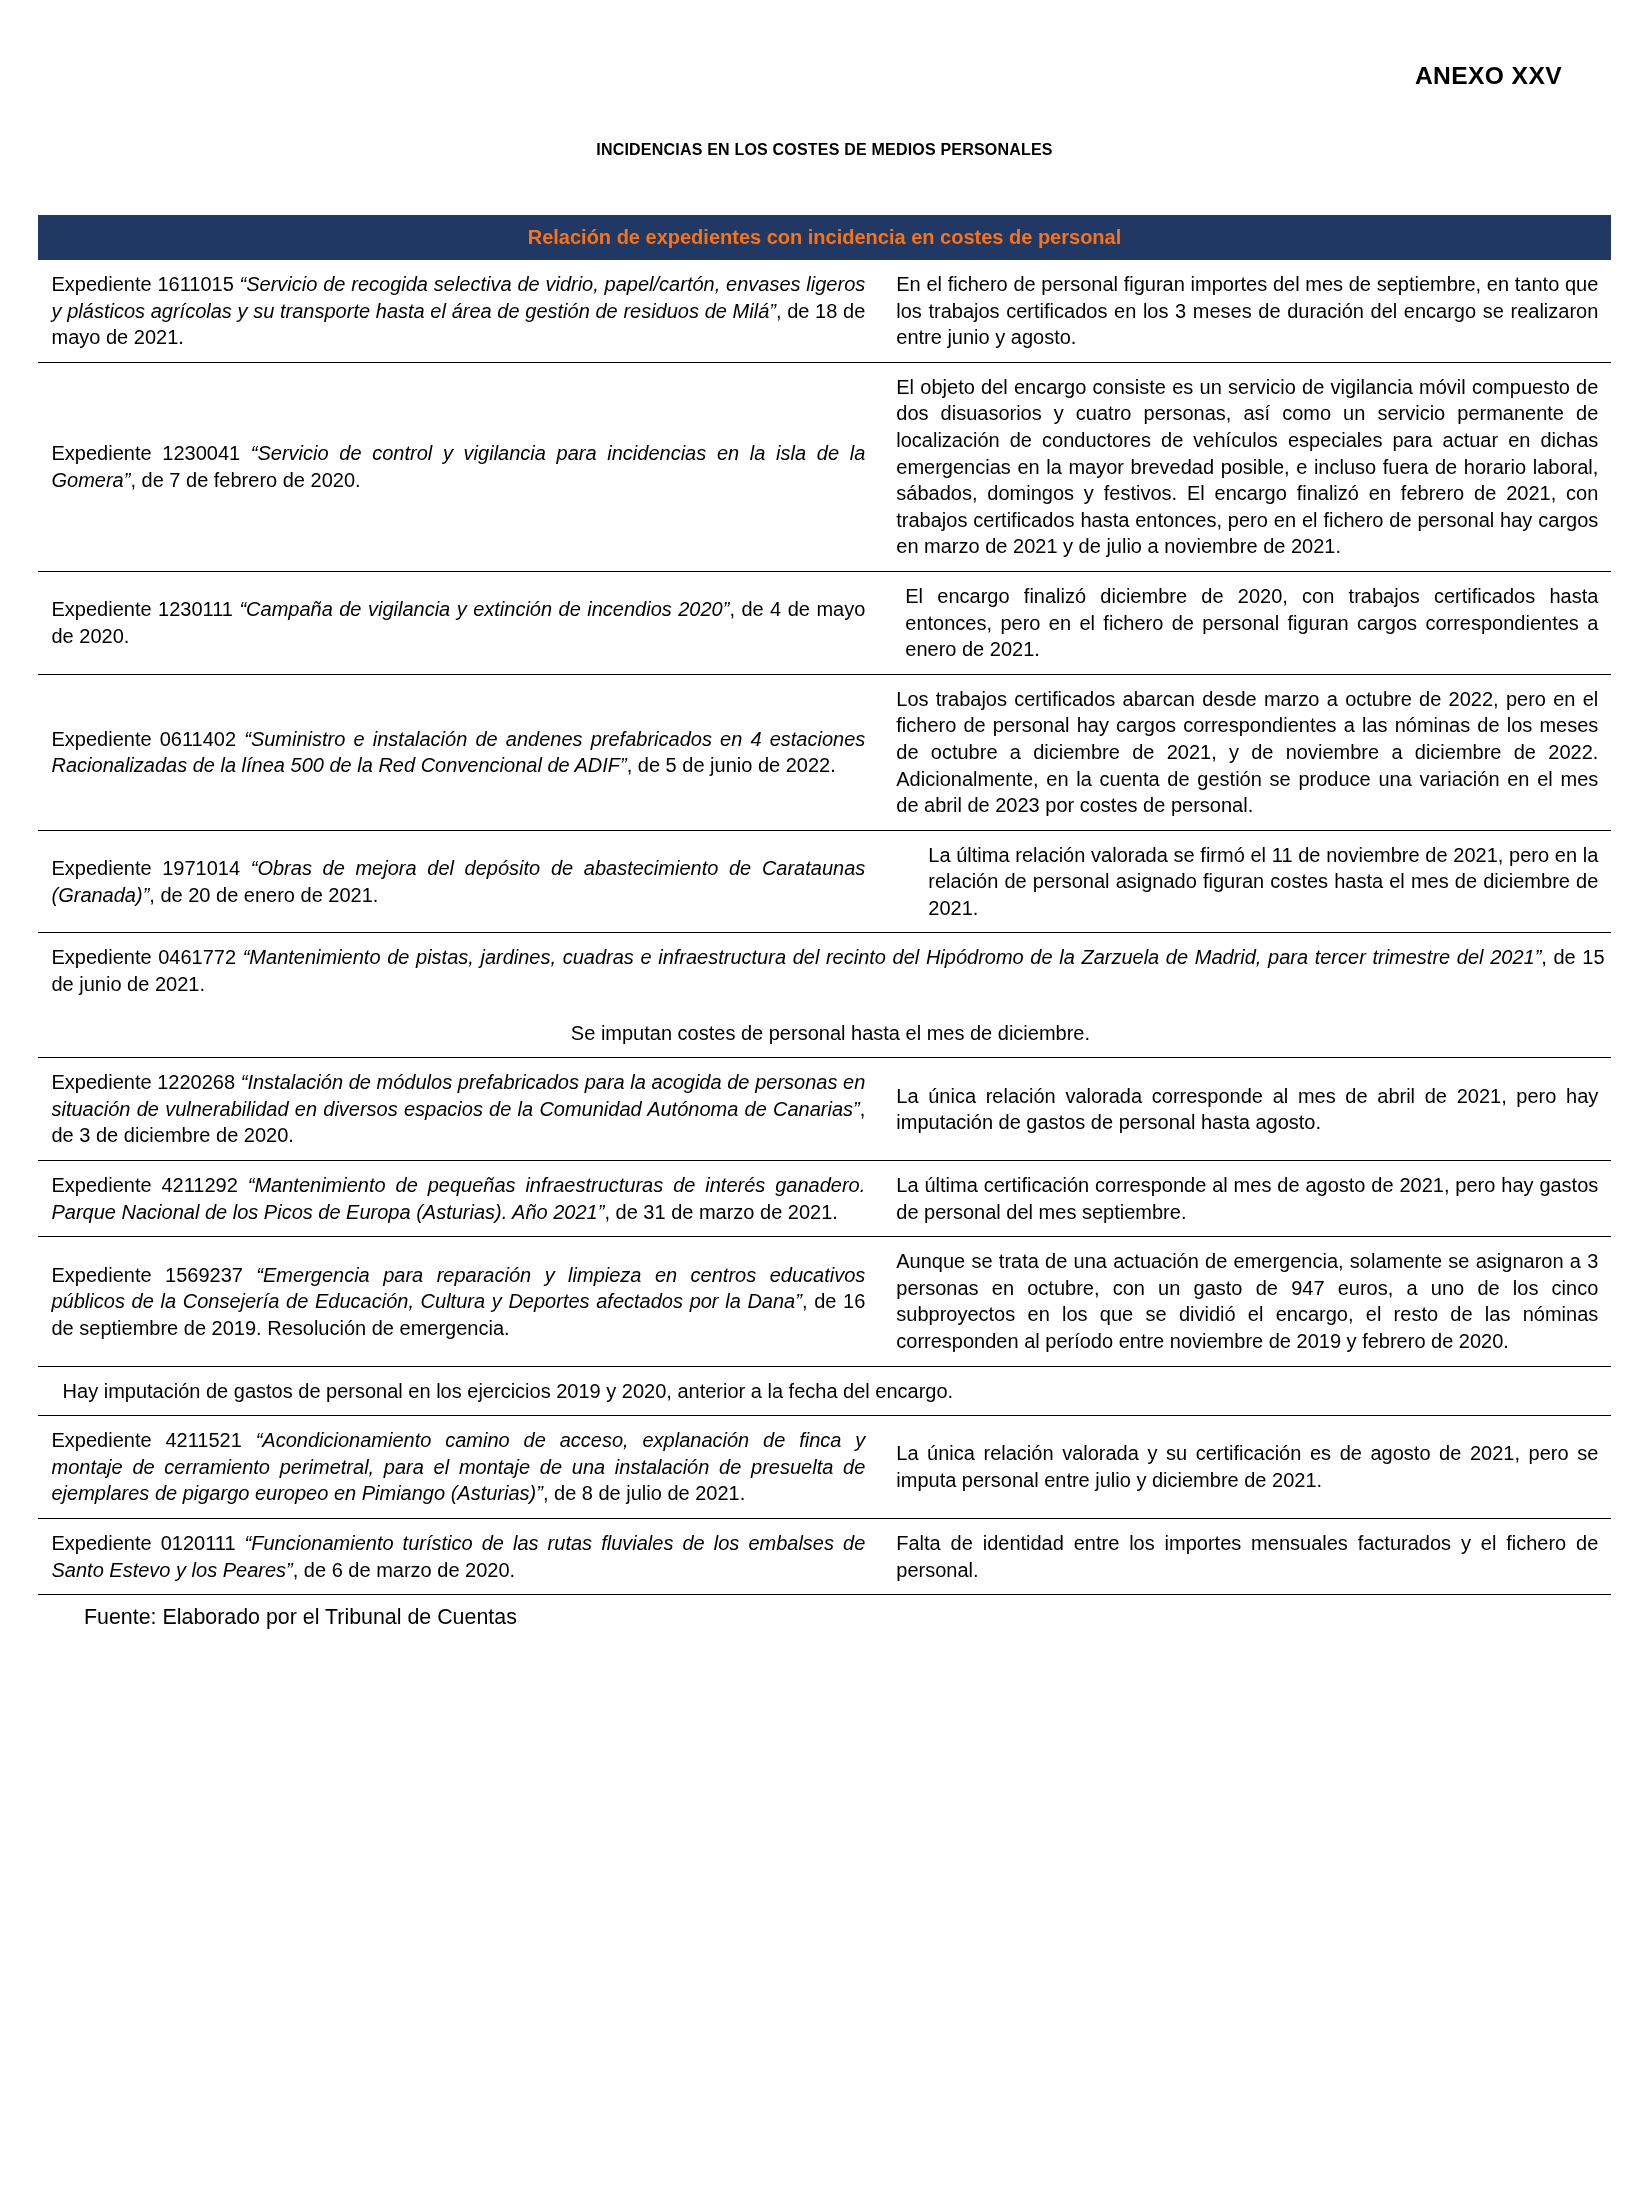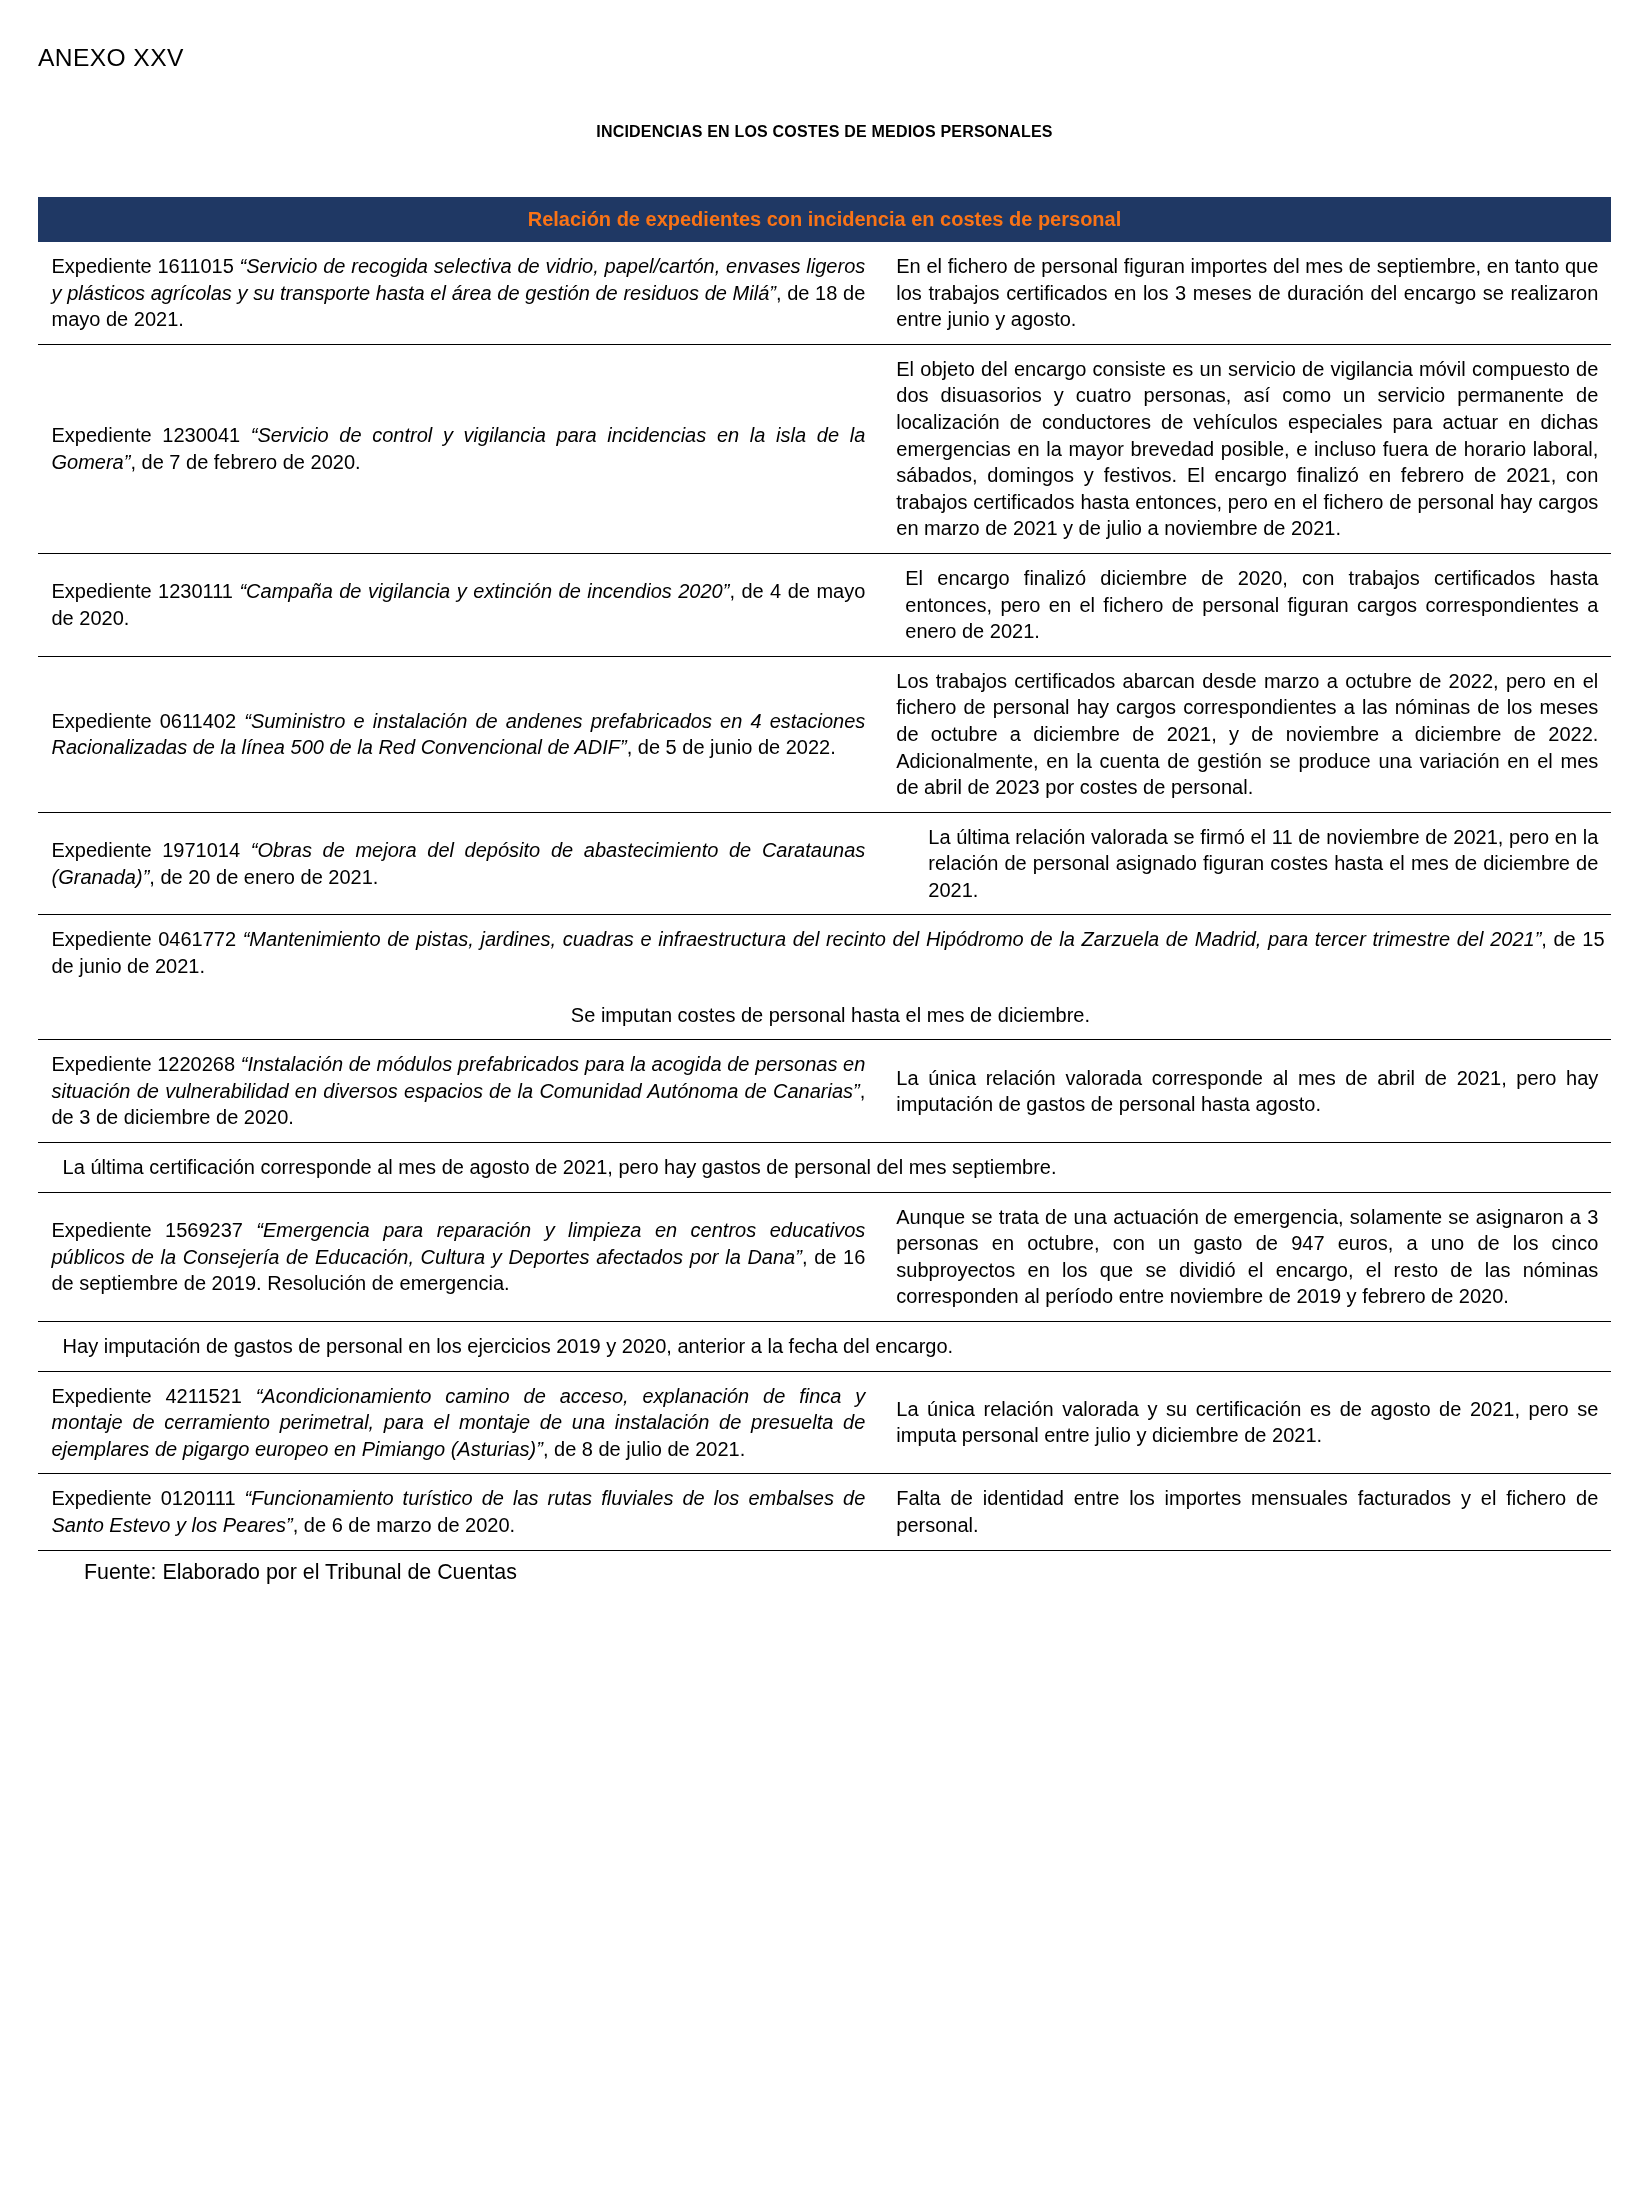--- a/index.html
+++ b/index.html
@@ -12,25 +12,25 @@
     min-height: 2205px;
     font-family: "Liberation Sans", sans-serif;
     color: #000000;
     box-sizing: border-box;
   }
   .page {
     padding: 0 38px;
     box-sizing: border-box;
   }
   .annex {
-    padding-top: 44px;
+    padding-top: 62px;
     padding-right: 49px;
-    text-align: left;
+    text-align: right;
     font-size: 24.6px;
-    font-weight: 400;
+    font-weight: 700;
     letter-spacing: 0.4px;
   }
   .title {
     margin: 51px 0 0 0;
     text-align: center;
     font-size: 16px;
     font-weight: 700;
     letter-spacing: 0.2px;
   }
   .table {
@@ -112,20 +112,21 @@
     <div class="cell left"><span>Expediente 0461772 </span><span class="it">“Mantenimiento de pistas, jardines, cuadras e infraestructura del recinto del Hipódromo de la Zarzuela de Madrid, para tercer trimestre del 2021”</span><span>, de 15 de junio de 2021.</span></div>
     <div class="cell right">Se imputan costes de personal hasta el mes de diciembre.</div>
   </div>
 
   <div class="trow" style="border-bottom-color: rgb(0, 0, 0);">
     <div class="cell left"><span>Expediente 1220268 </span><span class="it">“Instalación de módulos prefabricados para la acogida de personas en situación de vulnerabilidad en diversos espacios de la Comunidad Autónoma de Canarias”</span><span>, de 3 de diciembre de 2020.</span></div>
     <div class="cell right">La única relación valorada corresponde al mes de abril de 2021, pero hay imputación de gastos de personal hasta agosto.</div>
   </div>
 
   <div class="trow" style="border-bottom-color: rgb(0, 0, 0);">
+    <div class="cell left"><span>Expediente 4211292 </span><span class="it">“Mantenimiento de pequeñas infraestructuras de interés ganadero. Parque Nacional de los Picos de Europa (Asturias). Año 2021”</span><span>, de 31 de marzo de 2021.</span></div>
     <div class="cell right">La última certificación corresponde al mes de agosto de 2021, pero hay gastos de personal del mes septiembre.</div>
   </div>
 
   <div class="trow" style="border-bottom-color: rgb(0, 0, 0);">
     <div class="cell left"><span>Expediente 1569237 </span><span class="it">“Emergencia para reparación y limpieza en centros educativos públicos de la Consejería de Educación, Cultura y Deportes afectados por la Dana”</span><span>, de 16 de septiembre de 2019. Resolución de emergencia.</span></div>
     <div class="cell right">Aunque se trata de una actuación de emergencia, solamente se asignaron a 3 personas en octubre, con un gasto de 947 euros, a uno de los cinco subproyectos en los que se dividió el encargo, el resto de las nóminas corresponden al período entre noviembre de 2019 y febrero de 2020.</div>
   </div>
 
   <div class="trow" style="border-bottom-color: rgb(0, 0, 0);">
     <div class="cell right">Hay imputación de gastos de personal en los ejercicios 2019 y 2020, anterior a la fecha del encargo.</div>

